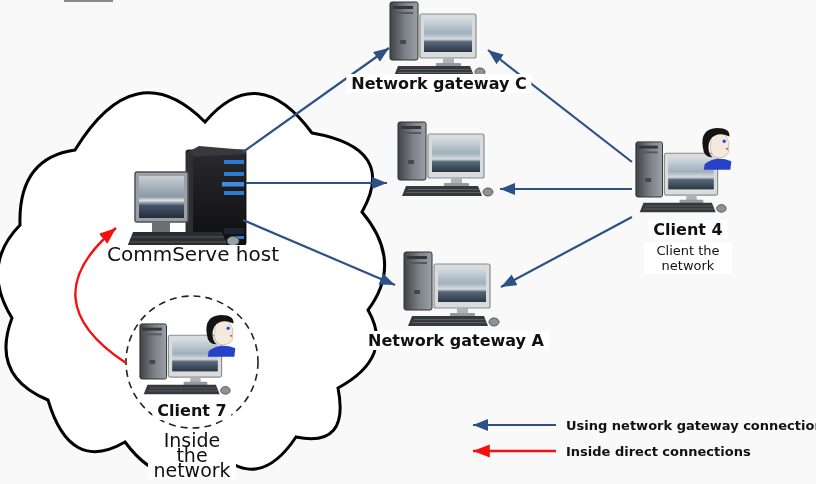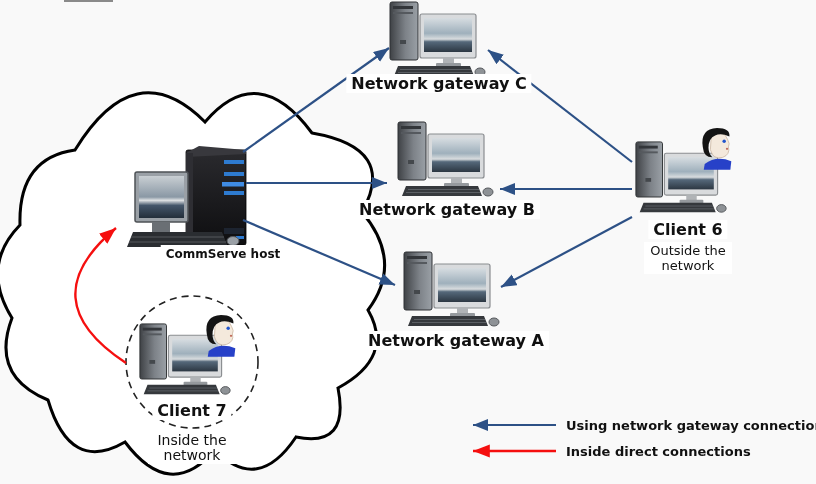--- a/index.html
+++ b/index.html
@@ -22,21 +22,21 @@
   .blue-line{stroke:var(--arrow-blue);stroke-width:2.2;fill:none;}
   .red-line{stroke:var(--arrow-red);stroke-width:2.4;fill:none;}
   .mkblue{fill:var(--arrow-blue);}
   .mkred{fill:var(--arrow-red);}
   .lbl{
     position:absolute;transform:translateX(-50%);
     background:#ffffff;color:var(--text);
     font-size:16px;font-weight:bold;white-space:nowrap;
     padding:1px 5px;line-height:17px;
   }
-  .lbl-plain{font-weight:bold;font-size:12px;margin-left:30px;}
+  .lbl-plain{font-weight:normal;font-size:20px;}
   .sub{
     position:absolute;transform:translateX(-50%);
     background:#ffffff;color:var(--text);
     font-size:13px;font-weight:normal;text-align:center;
     line-height:15px;padding:1px 2px;
   }
   .legend-text{
     position:absolute;color:var(--text);
     font-size:13px;font-weight:bold;white-space:nowrap;line-height:17px;
   }
@@ -162,26 +162,25 @@
     <line class="blue-line" marker-end="url(#mb)" x1="632" y1="217" x2="501" y2="287"></line>
 
     <line class="blue-line" marker-end="url(#mb)" x1="556" y1="425" x2="473" y2="425"></line>
     <line class="red-line" marker-end="url(#mr)" x1="556" y1="451" x2="473" y2="451"></line>
   </svg>
 
   <div class="lbl lbl-plain" style="left:193px;top:245px;">CommServe host</div>
 
   <div class="lbl" style="left:439px;top:74px;">Network gateway C</div>
 
-  <div class="lbl" style="left:447px;top:200px;">Network gateway B</div>
 
   <div class="lbl" style="left:456px;top:331px;">Network gateway A</div>
 
-  <div class="lbl" style="left:688px;top:220px;">Client 6</div>
-  <div class="sub" style="left:688px;top:242px;width:84px;">Outside the network</div>
+  <div class="lbl" style="left:688px;top:220px;">Client 4</div>
+  <div class="sub" style="left:688px;top:242px;width:84px;">Client the network</div>
 
   <div class="lbl" style="left:192px;top:401px;">Client 7</div>
-  <div class="sub" style="left:192px;top:432px;width:84px;font-size:14px;text-align:center;">Inside the network</div>
+  <div class="sub" style="left:192px;top:432px;width:84px;font-size:19px;text-align:center;">Inside the network</div>
 
   <div class="legend-text" style="left:566px;top:417px;">Using network gateway connections</div>
   <div class="legend-text" style="left:566px;top:443px;">Inside direct connections</div>
 
 </div>
 
 </body></html>

